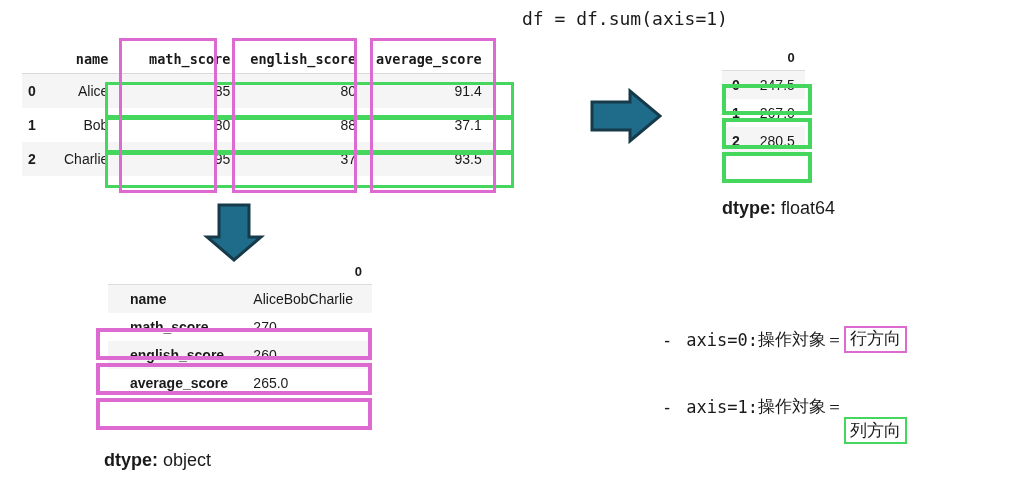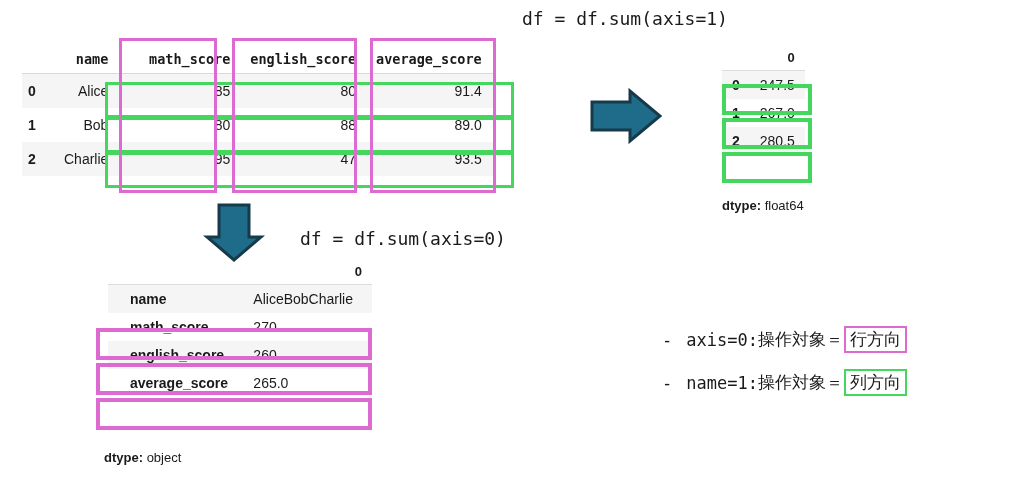--- a/index.html
+++ b/index.html
@@ -91,21 +91,21 @@
   table.series td {
     padding: 6px 10px;
     white-space: nowrap;
   }
   table.series td.s-idx { font-weight: bold; text-align: left; }
   table.series td.s-val { }
   table.series tr.even td { background: #f5f5f5; }
   table.series tr.odd  td { background: #ffffff; }
 
   .dtype-line {
-    font-size: 13px;
+    font-size: 18px;
     color: #1a1a1a;
   }
   .dtype-line b { font-weight: bold; }
 
   
   .box-pink  { position: absolute; border: 3px solid #dd6ad0; box-sizing: border-box; }
   .box-green { position: absolute; border: 3px solid #45d65e; box-sizing: border-box; }
   .box-pink-thick  { position: absolute; border: 4px solid #dd6ad0; box-sizing: border-box; }
   .box-green-thick { position: absolute; border: 4px solid #45d65e; box-sizing: border-box; }
 
@@ -118,22 +118,22 @@
     display: flex;
     align-items: center;
   }
   .legend-chip {
     display: inline-block;
     padding: 1px 4px;
     margin-left: 1px;
     font-size: 17px;
     line-height: 1.25;
   }
-  .chip-pink  { border: 2.5px solid #dd6ad0; }
-  .chip-green { border: 2.5px solid #45d65e; }
+  .chip-pink  { border: 2.5px solid #dd6ad0; font-family: Liberation Mono, monospace; }
+  .chip-green { border: 2.5px solid #45d65e; margin-top: 48px; }
 
   .arrow-svg { display: block; }
 </style>
 </head>
 <body>
 
 <div class="canvas">
 
   <div class="abs code-caption" style="left:522px; top:8px;">df = df.sum(axis=1)</div>
 
@@ -153,27 +153,27 @@
         <td>Alice</td>
         <td class="val">85</td>
         <td class="val">80</td>
         <td class="val">91.4</td>
       </tr>
       <tr class="odd">
         <th class="idx">1</th>
         <td>Bob</td>
         <td class="val">80</td>
         <td class="val">88</td>
-        <td class="val">89.0</td>
+        <td class="val">37.1</td>
       </tr>
       <tr class="even">
         <th class="idx">2</th>
         <td>Charlie</td>
         <td class="val">95</td>
-        <td class="val">47</td>
+        <td class="val">37</td>
         <td class="val">93.5</td>
       </tr>
     </tbody>
   </table>
 
   <div class="box-green" style="left:105px; top:82px;  width:409px; height:36px;"></div>
   <div class="box-green" style="left:105px; top:117px; width:409px; height:36px;"></div>
   <div class="box-green" style="left:105px; top:152px; width:409px; height:36px;"></div>
 
   <div class="box-pink" style="left:119px; top:38px; width:98px;  height:155px;"></div>
@@ -216,21 +216,20 @@
     <b>dtype:</b>
     <span>float64</span>
   </div>
 
   <div class="abs" style="left:203px; top:203px;">
     <svg class="arrow-svg" width="62" height="60" viewBox="0 0 62 60">
       <polygon points="16,2 46,2 46,34 58,34 31,57 4,34 16,34" fill="#1f6b8a" stroke="#173a4b" stroke-width="3" stroke-linejoin="miter"></polygon>
     </svg>
   </div>
 
-  <div class="abs code-caption" style="left:300px; top:228px;">df = df.sum(axis=0)</div>
 
   <table class="series abs" style="left:108px; top:262px; width:264px;">
     <thead>
       <tr>
         <th class="shead" colspan="2">0</th>
       </tr>
     </thead>
     <tbody>
       <tr class="even">
         <td class="s-idx" style="padding-left:22px;">name</td>
@@ -264,18 +263,18 @@
     <span>-</span>
     <span style="display:inline-block; width:14px;"></span>
     <span>axis=0: </span>
     <span>操作対象＝</span>
     <span class="legend-chip chip-pink">行方向</span>
   </div>
 
   <div class="abs legend-line" style="left:662px; top:369px;">
     <span>-</span>
     <span style="display:inline-block; width:14px;"></span>
-    <span>name=1: </span>
+    <span>axis=1: </span>
     <span>操作対象＝</span>
     <span class="legend-chip chip-green">列方向</span>
   </div>
 
 </div>
 
 </body></html>

